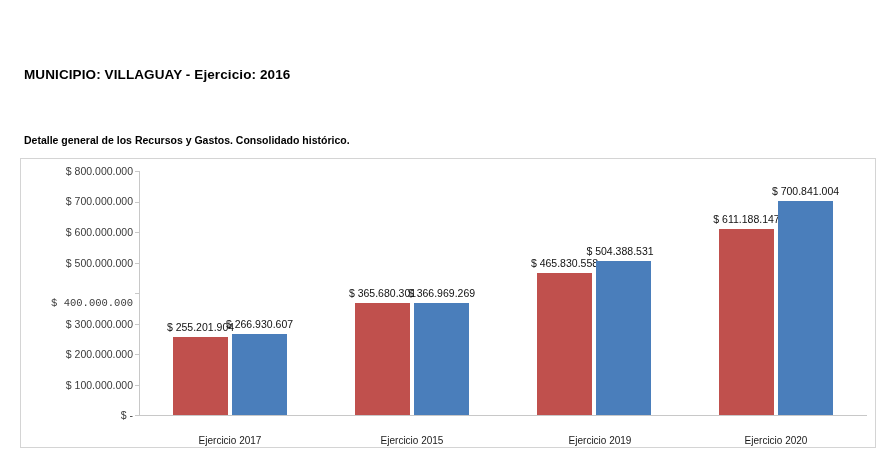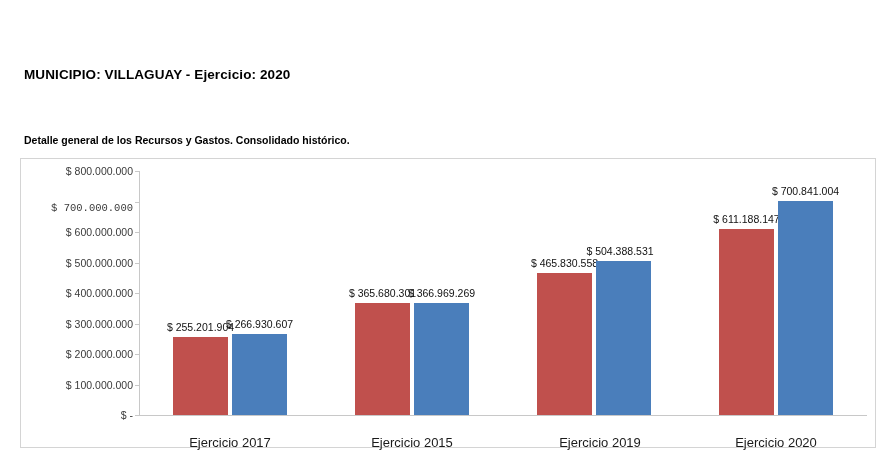--- a/index.html
+++ b/index.html
@@ -116,42 +116,42 @@
   .bar-label {
     position: absolute;
     font-size: 10.5px;
     color: #111111;
     white-space: nowrap;
     transform: translateX(-50%);
   }
   .cat-label {
     position: absolute;
     top: 264px;
-    font-size: 13px;
+    font-size: 10px;
     color: #1a1a1a;
     white-space: nowrap;
     transform: translateX(-50%);
   }
 </style>
 </head>
 <body>
 
-<div class="page-title">MUNICIPIO: VILLAGUAY - Ejercicio: 2020</div>
+<div class="page-title">MUNICIPIO: VILLAGUAY - Ejercicio: 2016</div>
 <div class="subtitle">Detalle general de los Recursos y Gastos. Consolidado histórico.</div>
 
 <div class="chart-frame">
   <div class="ytick-wrap" id="ytick-wrap">
       <div class="ytick" style="top: 256px;">$ -</div>
       <div class="ytick" style="top: 225.5px;">$ 100.000.000</div>
       <div class="ytick" style="top: 195px;">$ 200.000.000</div>
       <div class="ytick" style="top: 164.5px;">$ 300.000.000</div>
-      <div class="ytick" style="top: 134px;">$ 400.000.000</div>
+      <div class="ytick" style="top: 144px; font-family: Liberation Mono, monospace;">$ 400.000.000</div>
       <div class="ytick" style="top: 103.5px;">$ 500.000.000</div>
       <div class="ytick" style="top: 73px;">$ 600.000.000</div>
-      <div class="ytick" style="top: 49px; font-family: Liberation Mono, monospace;">$ 700.000.000</div>
+      <div class="ytick" style="top: 42px;">$ 700.000.000</div>
       <div class="ytick" style="top: 12px;">$ 800.000.000</div>
     </div>
   <div class="axis-y-line"></div>
   <div class="axis-x-line"></div>
 
 
   <div class="plot" id="plot">
       <div class="bar" style="left: 34px; width: 55px; height: 77.8366px; background: rgb(192, 80, 77);"></div>
       <div class="bar-label" style="left: 61.5px; top: 150.163px;">$ 255.201.904</div>
       <div class="bar" style="left: 93px; width: 55px; height: 81.4138px; background: rgb(74, 126, 187);"></div>

